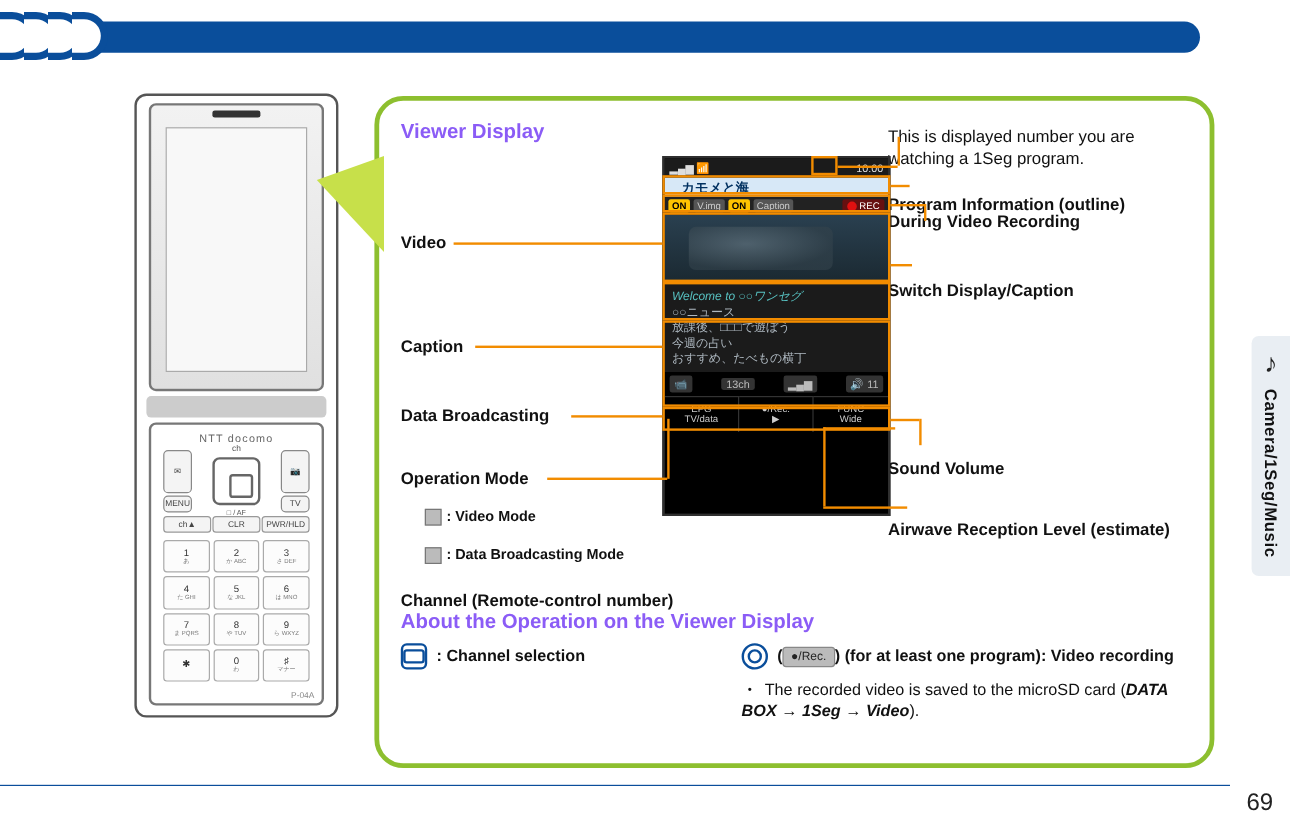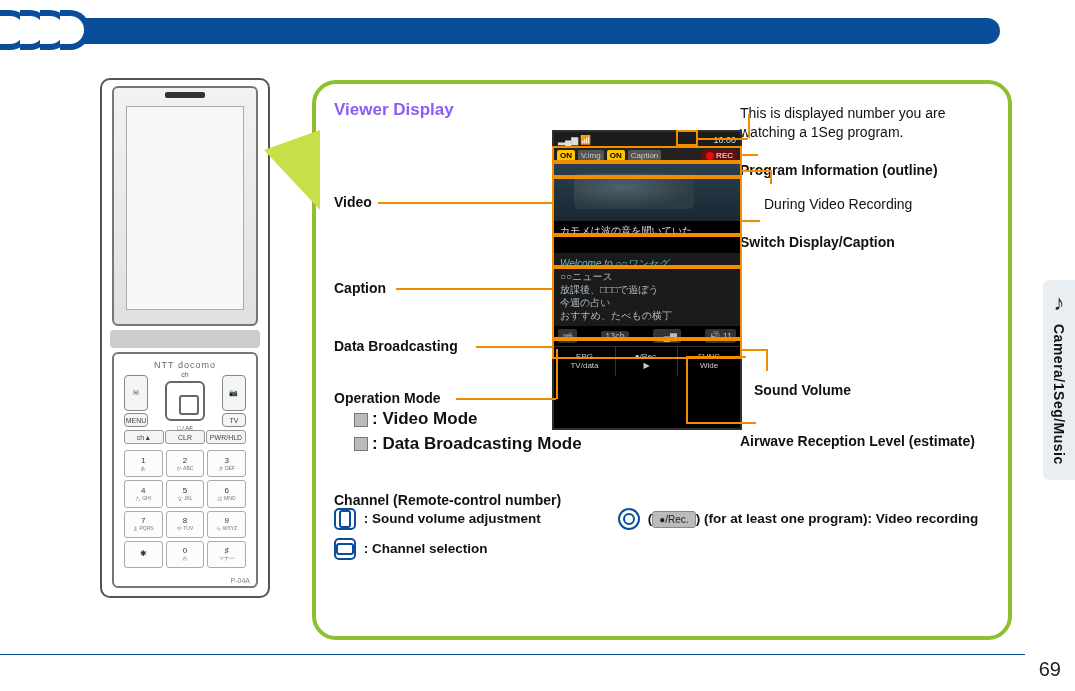--- a/index.html
+++ b/index.html
@@ -70,21 +70,21 @@
     position: absolute;
     left: 0; right: 50px;
     bottom: 36px;
     height: 1px;
     background: #0a4e9b;
   }
 
   
   .phone-wrap {
     position: absolute;
-    left: 100px; top: 78px;
+    left: 112px; top: 78px;
     width: 180px; height: 540px;
   }
   .phone-outer {
     width: 170px; height: 520px;
     border: 2px solid #555;
     border-radius: 10px;
     background: #fff;
     position: relative;
   }
   .phone-lid {
@@ -192,40 +192,40 @@
     position:absolute; left:18px; top:58px;
     width:210px;
     font-size:14px; font-weight:bold; color:#111;
   }
   .labels-left .lab{ position:absolute; left:0; white-space:nowrap;}
   .l-video{ top:52px;}
   .l-caption{ top:138px;}
   .l-data{ top:196px;}
   .l-opmode{ top:248px;}
   .l-opmode .sub{
-    display:block; margin-top:2px; font-weight:bold; font-size:17px;
+    display:block; margin-top:16px; font-weight:bold; font-size:12px;
     padding-left:20px; line-height:1.35;
   }
   .l-opmode .icon-box{
     display:inline-block;width:14px;height:14px;background:#bbb;border:1px solid #777;
     margin-right:4px;vertical-align:middle;
   }
   .l-channel{ top:350px; }
 
   .labels-right{
     position:absolute; right:18px; top:20px;
     width:250px;
     font-size:14px; color:#111;
   }
   .labels-right .lab{ position:absolute; right:0; left:0; }
   .r-watch{ top:0; font-weight:normal; line-height:1.35;}
   .r-prog{ top:58px; font-weight:bold;}
-  .r-rec{ top:92px; font-weight:normal;margin-left:24px;}
+  .r-rec{ top:72px; font-weight:bold;}
   .r-switch{ top:130px; font-weight:bold;}
-  .r-vol{ top:278px; font-weight:bold;padding-left:14px;}
+  .r-vol{ top:278px; font-weight:bold;}
   .r-air{ top:328px; font-weight:bold; line-height:1.3;}
 
   
   .screen-mock{
     position:absolute;
     left:236px; top:46px;
     width:190px; height:300px;
     background:#000;
     border:2px solid #2f2f2f;
   }
@@ -417,32 +417,32 @@
     <div class="lab r-switch">Switch Display/Caption</div>
     <div class="lab r-vol">Sound Volume</div>
     <div class="lab r-air">Airwave Reception Level (estimate)</div>
   </div>
 
   <div class="screen-mock">
     <div class="sm-status">
       <span class="ant">▂▄▆ 📶</span>
       <span>10:00</span>
     </div>
+    <div class="sm-title">カモメと海</div>
     <div class="sm-iconbar">
       <span class="chip on">ON</span>
       <span class="chip">V.img</span>
       <span class="chip on">ON</span>
       <span class="chip">Caption</span>
       <span class="rec-chip">
           <span class="rec-dot"></span>
           <span>REC</span>
         </span>
     </div>
     <div class="sm-video"></div>
-    <div class="sm-caption">カモメは波の音を聞いていた。</div>
     <div class="sm-databc">
       <div class="welcome">Welcome to ○○ワンセグ</div>
       <div>○○ニュース</div>
       <div>放課後、□□□で遊ぼう</div>
       <div>今週の占い</div>
       <div>おすすめ、たべもの横丁</div>
     </div>
     <div class="sm-bottom">
       <span class="pill">📹</span>
       <span class="ch">13ch</span>
@@ -485,33 +485,33 @@
   <div class="lead" style="left:426px;top:86px;width:28px;"></div>
   <div class="leadv" style="left:454px;top:86px;height:14px;"></div>
   <div class="lead" style="left:426px;top:136px;width:18px;"></div>
   <div class="lead" style="left:426px;top:265px;width:24px;"></div>
   <div class="leadv" style="left:450px;top:265px;height:22px;"></div>
   <div class="lead" style="left:370px;top:272px;width:60px;"></div>
   <div class="leadv" style="left:370px;top:272px;height:66px;"></div>
   <div class="lead" style="left:370px;top:338px;width:70px;"></div>
 
   <div class="about">
+    <div class="heading-red">About the Operation on the Viewer Display</div>
     <div class="about-cols">
       <div class="about-col1">
-        <div class="line">
-          <span class="keyicon vert"></span>
-          <strong>: Sound volume adjustment</strong>
-        </div>
         <div class="line">
           <span class="keyicon horiz"></span>
           <strong>: Channel selection</strong>
         </div>
       </div>
       <div class="about-col2">
         <div class="line">
           <span class="keyicon round"></span>
           <strong>(</strong><span class="btnchip">●/Rec.</span><strong>) </strong>
           <strong>(for at least one program): Video recording</strong>
         </div>
+        <div class="line bullet">
+          <span>The recorded video is saved to the microSD card (</span><span class="it">DATA BOX</span><span> → </span><span class="it">1Seg</span><span> → </span><span class="it">Video</span><span>).</span>
+        </div>
       </div>
     </div>
   </div>
 </div>
 
 </body></html>

